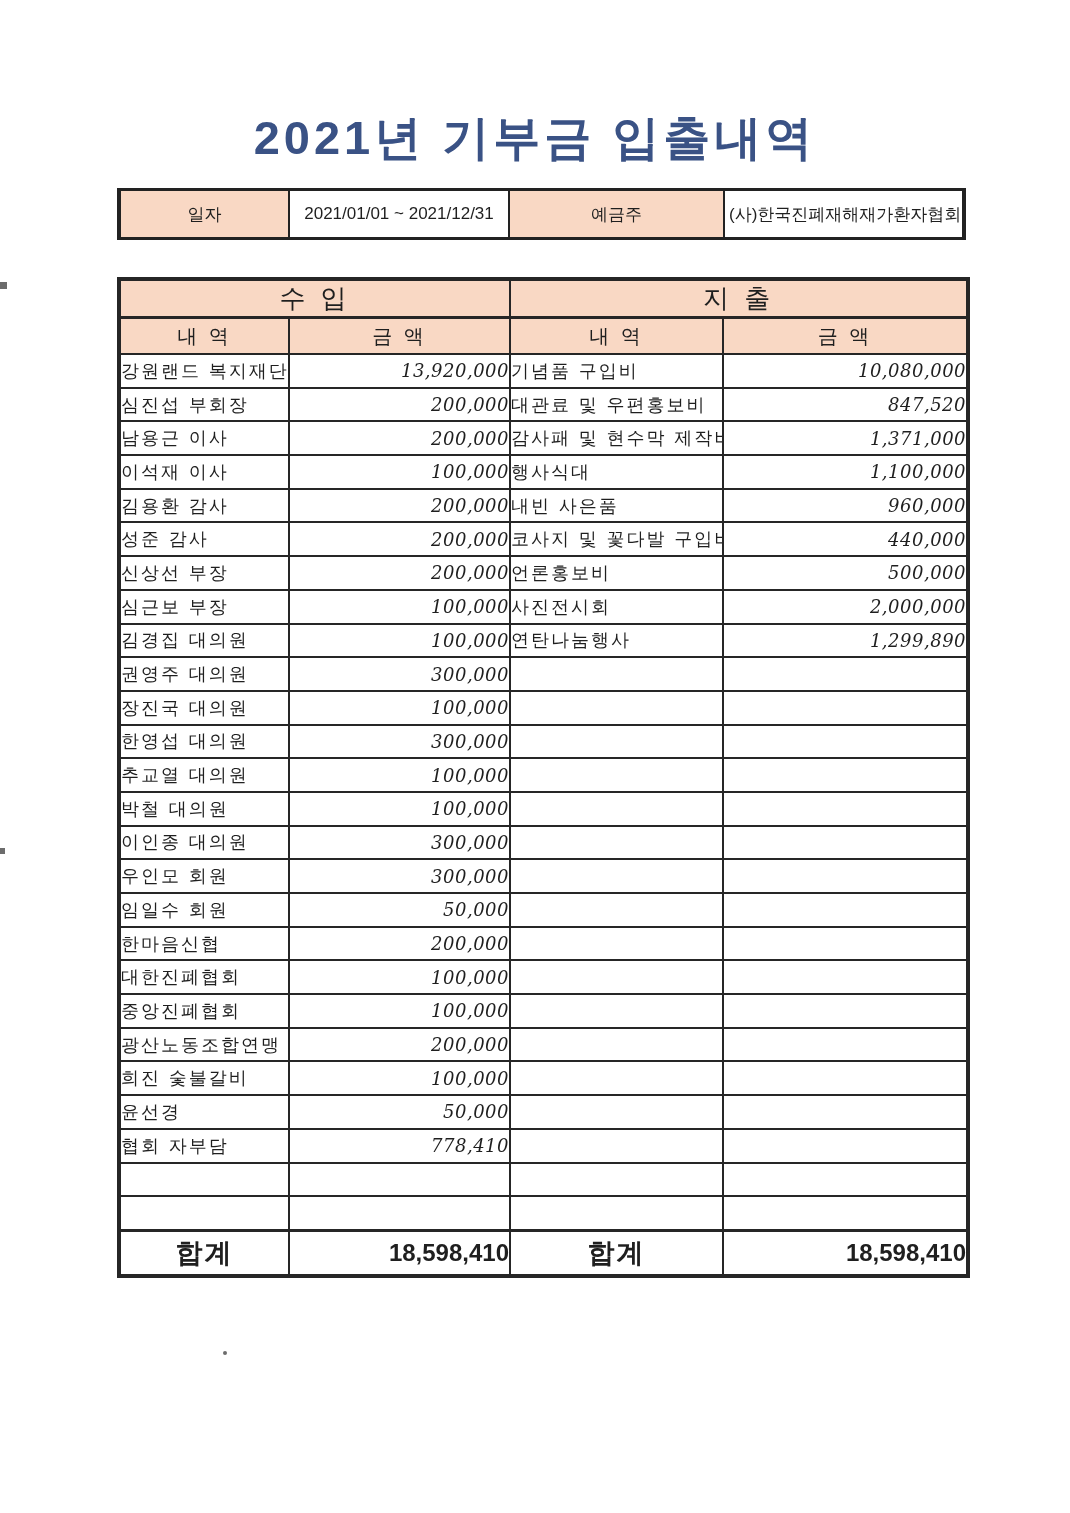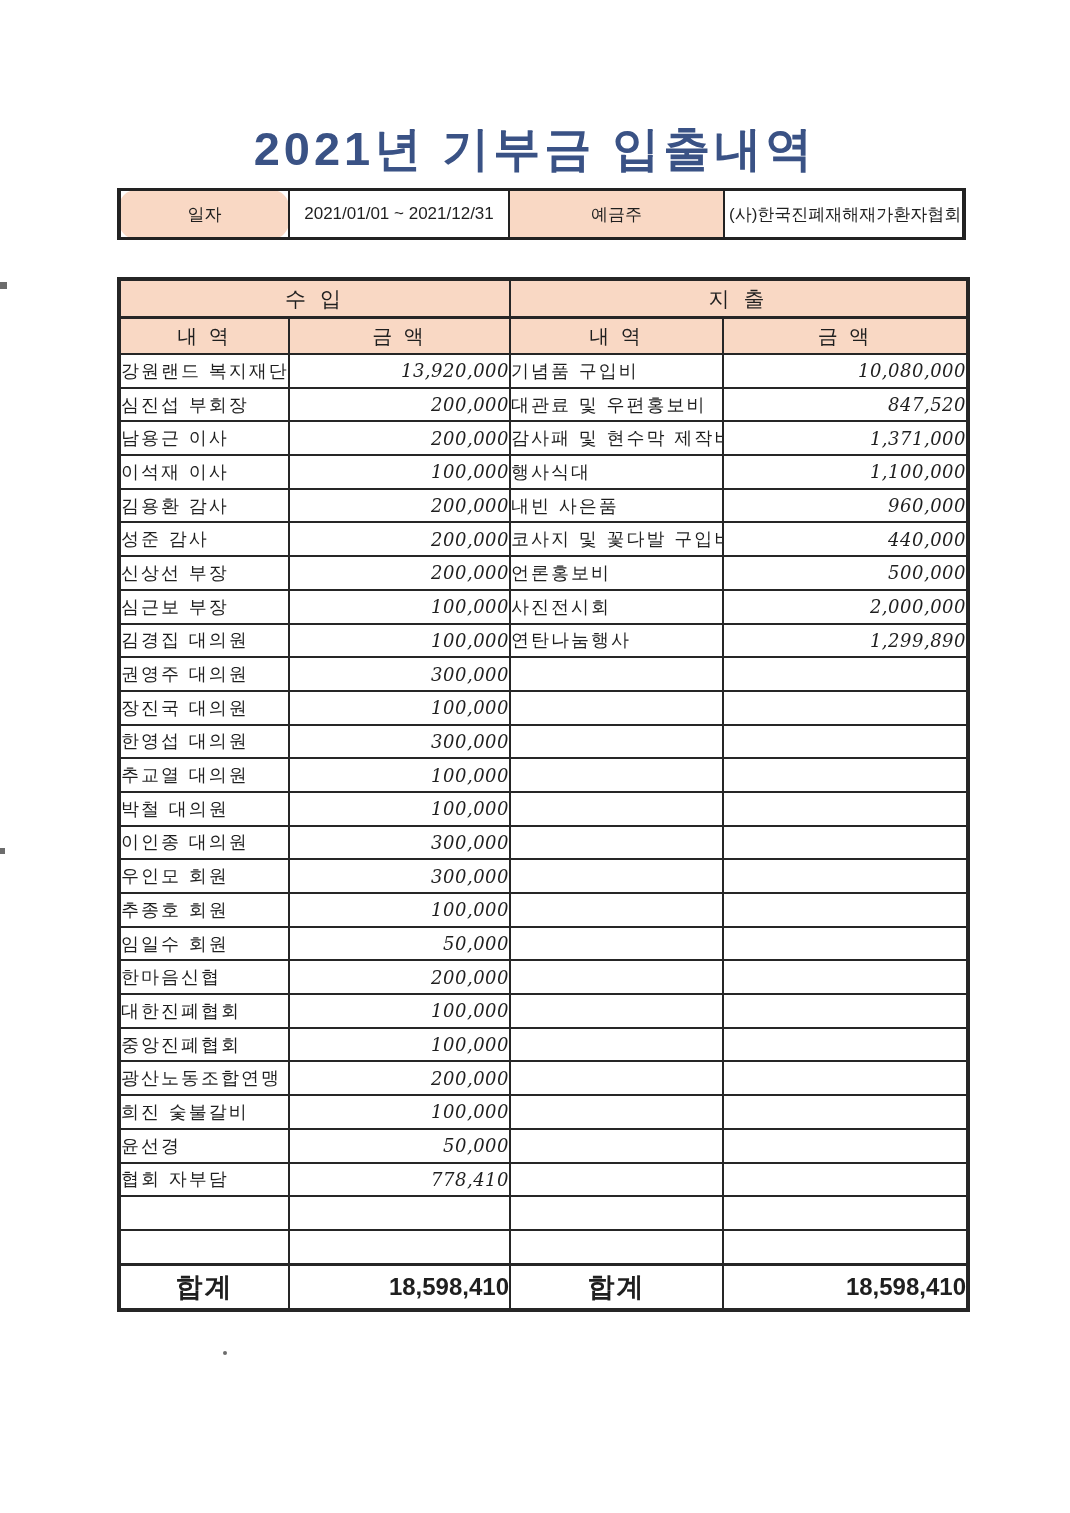--- a/index.html
+++ b/index.html
@@ -11,21 +11,21 @@
     position: relative;
     width: 1070px;
     height: 1513px;
     background: var(--page-bg, #ffffff);
     overflow: hidden;
     font-family: "DejaVu Serif", serif;
     color: #1f1f1f;
   }
   .doc-title {
     position: absolute;
-    top: 118px;
+    top: 107px;
     left: 0;
     width: 100%;
     text-align: center;
     font-family: "Liberation Sans", sans-serif;
     font-weight: bold;
     font-size: 47px;
     letter-spacing: 4px;
     color: var(--title-color, #3a5285);
   }
   
@@ -41,21 +41,21 @@
     font-size: 17px;
   }
   .meta-table td {
     border: 2px solid #222222;
     text-align: center;
     vertical-align: middle;
     padding: 0 4px;
     overflow: hidden;
     white-space: nowrap;
   }
-  .meta-table, .meta-table tr > td:first-child { border-left-width: 4px; border-radius: 17px; }
+  .meta-table, .meta-table tr > td:first-child { border-left-width: 4px; }
   .meta-table tr > td:last-child { border-right-width: 4px; margin-left: 24px; }
   .meta-table td { border-top-width: 3px; border-bottom-width: 3px; }
   .pink { background: var(--header-bg, #f9d8c4); }
   
   .main-table {
     position: absolute;
     left: 117px;
     top: 277px;
     width: 849px;
     border-collapse: collapse;
@@ -69,21 +69,21 @@
     padding: 0;
   }
   
   .main-table tr > *:first-child { border-left-width: 4px; }
   .main-table tr > *:last-child { border-right-width: 4px; }
   .section-row th {
     height: 35px;
     background: var(--header-bg, #f9d8c4);
     font-family: "Liberation Sans", sans-serif;
     font-weight: normal;
-    font-size: 21px;
+    font-size: 26px;
     letter-spacing: 4px;
     border-top-width: 4px;
     border-bottom-width: 3px;
   }
   .cols-row th {
     height: 34px;
     background: var(--header-bg, #f9d8c4);
     font-family: "Liberation Sans", sans-serif;
     font-weight: normal;
     font-size: 20px;
@@ -259,26 +259,20 @@
           <td class="desc-cell"></td>
           <td class="amount-cell"></td>
         </tr>
         <tr class="data-row">
           <td class="desc-cell">우인모 회원</td>
           <td class="amount-cell">300,000</td>
           <td class="desc-cell"></td>
           <td class="amount-cell"></td>
         </tr>
         <tr class="data-row">
-          <td class="desc-cell">추종호 회원</td>
-          <td class="amount-cell">100,000</td>
-          <td class="desc-cell"></td>
-          <td class="amount-cell"></td>
-        </tr>
-        <tr class="data-row">
           <td class="desc-cell">임일수 회원</td>
           <td class="amount-cell">50,000</td>
           <td class="desc-cell"></td>
           <td class="amount-cell"></td>
         </tr>
         <tr class="data-row">
           <td class="desc-cell">한마음신협</td>
           <td class="amount-cell">200,000</td>
           <td class="desc-cell"></td>
           <td class="amount-cell"></td>

